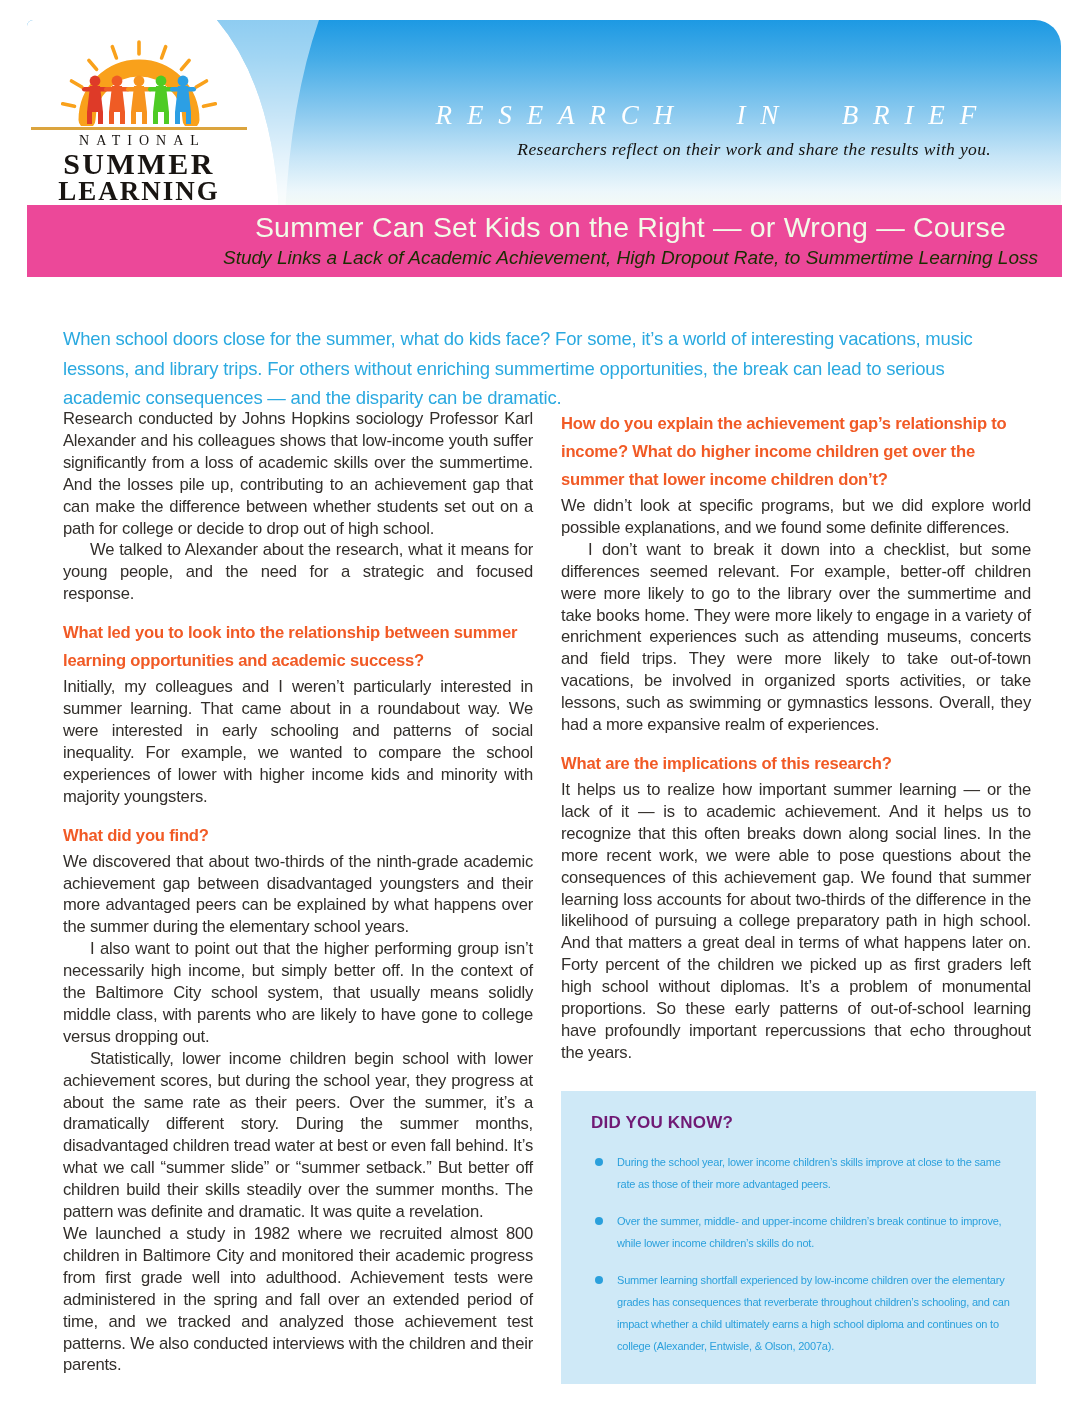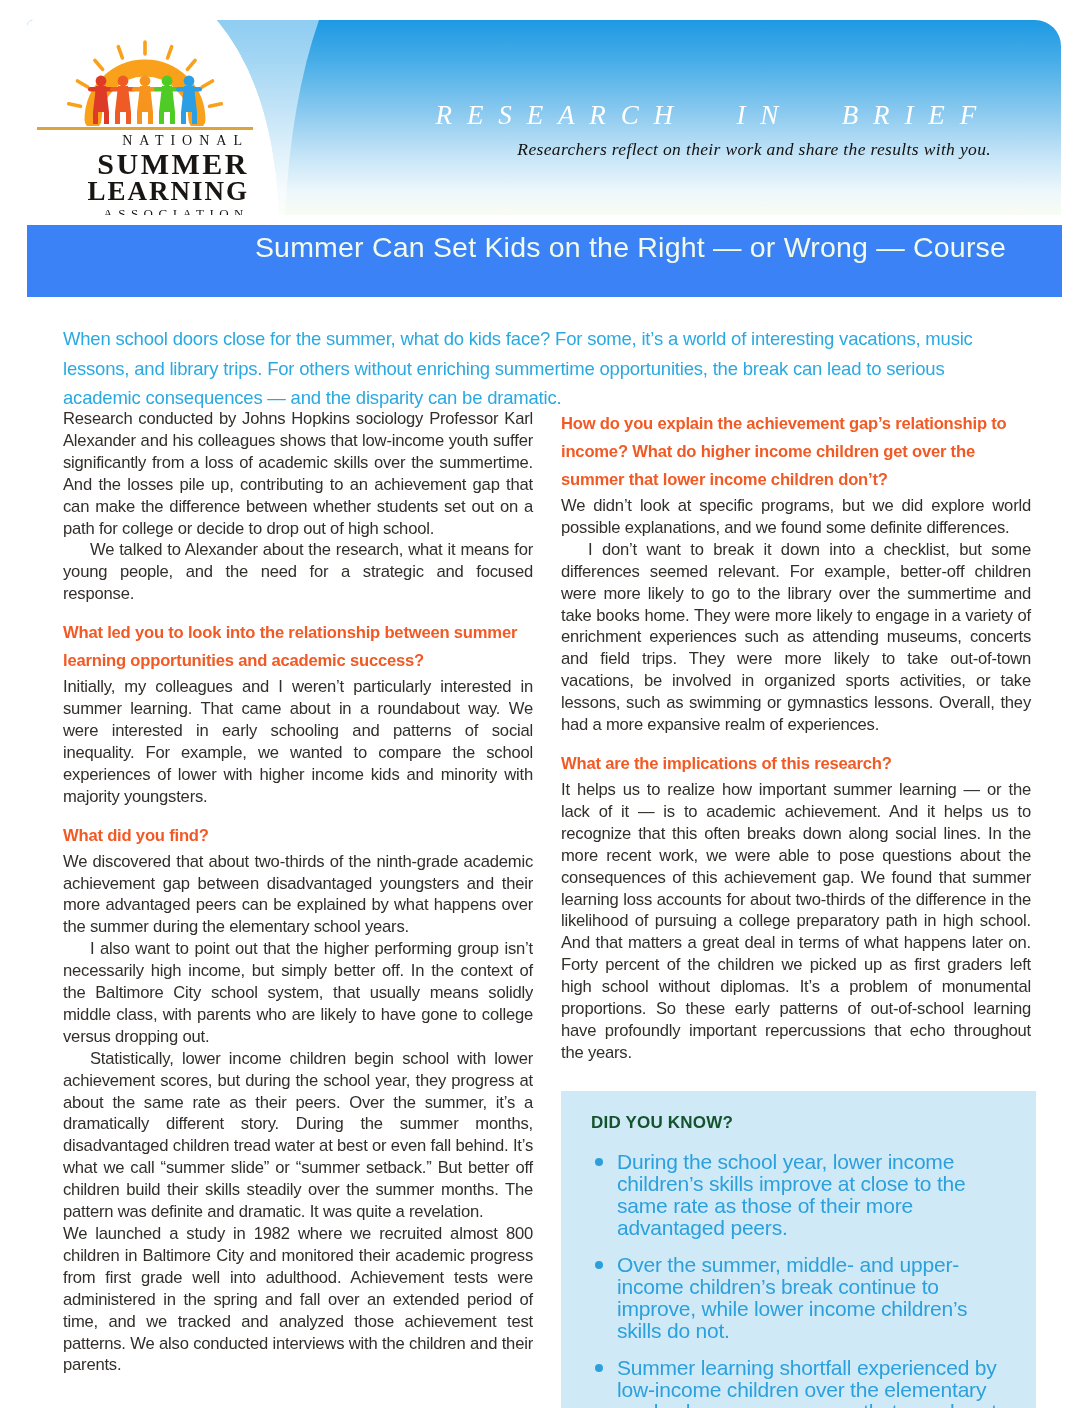--- a/index.html
+++ b/index.html
@@ -14,21 +14,21 @@
 
   
   .header {
     position: absolute; left: 27px; top: 20px; width: 1034px; height: 195px;
     border-radius: 6px 26px 0 0;
     background: linear-gradient(180deg, #1d99e3 0%, #45ace7 20%, #8ccaef 48%, #c6e5f7 70%, #edf7fb 88%, #f8fcf2 100%);
     overflow: hidden;
   }
   .swoosh { position: absolute; left: 0; top: 0; width: 310px; height: 195px; }
 
-  .logo { position: absolute; left: 10px; top: 4px; width: 216px; text-align: right; }
+  .logo { position: absolute; left: 4px; top: 4px; width: 216px; text-align: center; }
   .logo svg { display: block; margin: 0 auto; }
   .logo-text {
     margin-top: 1px;
     border-top: 3px solid #dba43e;
     border-bottom: 3px solid #dba43e;
     padding: 3px 4px 5px 4px;
     font-family: "Liberation Serif", serif;
     color: #191512;
   }
   .logo-l1 { font-size: 14px; letter-spacing: 7px; margin-left: 7px; }
@@ -50,22 +50,22 @@
     margin-top: 8px;
     font-family: "Liberation Serif", serif;
     font-style: italic;
     font-size: 17.5px;
     color: #14120f;
     letter-spacing: 0.02em;
   }
 
   
   .banner {
-    position: absolute; left: 27px; top: 225px; width: 1035px; height: 72px;
-    background: #3b82f6;
+    position: absolute; left: 27px; top: 205px; width: 1035px; height: 72px;
+    background: #ec4899;
   }
   .banner-inner { margin-left: 172px; text-align: center; }
   .banner-title {
     margin-top: 6px;
     font-size: 28.5px;
     color: #f2fbe8;
     letter-spacing: 0.2px;
   }
   .banner-subtitle {
     margin-top: 3px;
@@ -100,28 +100,28 @@
   }
   .col > h3:first-child { margin-top: 2px; }
 
   
   .dyk {
     margin-top: 27px;
     width: 475px;
     background: #cfe9f7;
     padding: 21px 24px 12px 30px;
   }
-  .dyk-title { font-size: 17px; font-weight: bold; color: #14532d; letter-spacing: 0.2px; }
+  .dyk-title { font-size: 17px; font-weight: bold; color: #701a75; letter-spacing: 0.2px; }
   .dyk ul { list-style: none; margin: 17px 0 0 0; padding: 0 0 0 4px; }
   .dyk li {
     position: relative;
     padding-left: 22px;
     margin-bottom: 15px;
     color: #2ba0dc;
-    font-size: 21px; line-height: 22px; letter-spacing: -0.2px;
+    font-size: 11px; line-height: 22px; letter-spacing: -0.2px;
     text-align: left;
   }
   .dyk li .dot {
     position: absolute; left: 0; top: 7px;
     width: 8px; height: 8px; border-radius: 50%;
     background: #2ba0dc;
   }
 </style>
 </head>
 <body>
@@ -197,20 +197,21 @@
 
     <div class="masthead">
       <div class="masthead-title">RESEARCH IN BRIEF</div>
       <div class="masthead-tagline">Researchers reflect on their work and share the results with you.</div>
     </div>
   </div>
 
   <div class="banner">
     <div class="banner-inner">
       <div class="banner-title">Summer Can Set Kids on the Right — or Wrong — Course</div>
+      <div class="banner-subtitle">Study Links a Lack of Academic Achievement, High Dropout Rate, to Summertime Learning Loss</div>
     </div>
   </div>
 
   <div class="intro">When school doors close for the summer, what do kids face? For some, it’s a world of interesting vacations, music lessons, and library trips. For others without enriching summertime opportunities, the break can lead to serious academic consequences — and the disparity can be dramatic.</div>
 
   <div class="columns">
 
     <div class="col">
       <p>Research conducted by Johns Hopkins sociology Professor Karl Alexander and his colleagues shows that low-income youth suffer significantly from a loss of academic skills over the summertime. And the losses pile up, contributing to an achievement gap that can make the difference between whether students set out on a path for college or decide to drop out of high school.</p>
       <p class="indent">We talked to Alexander about the research, what it means for young people, and the need for a strategic and focused response.</p>

